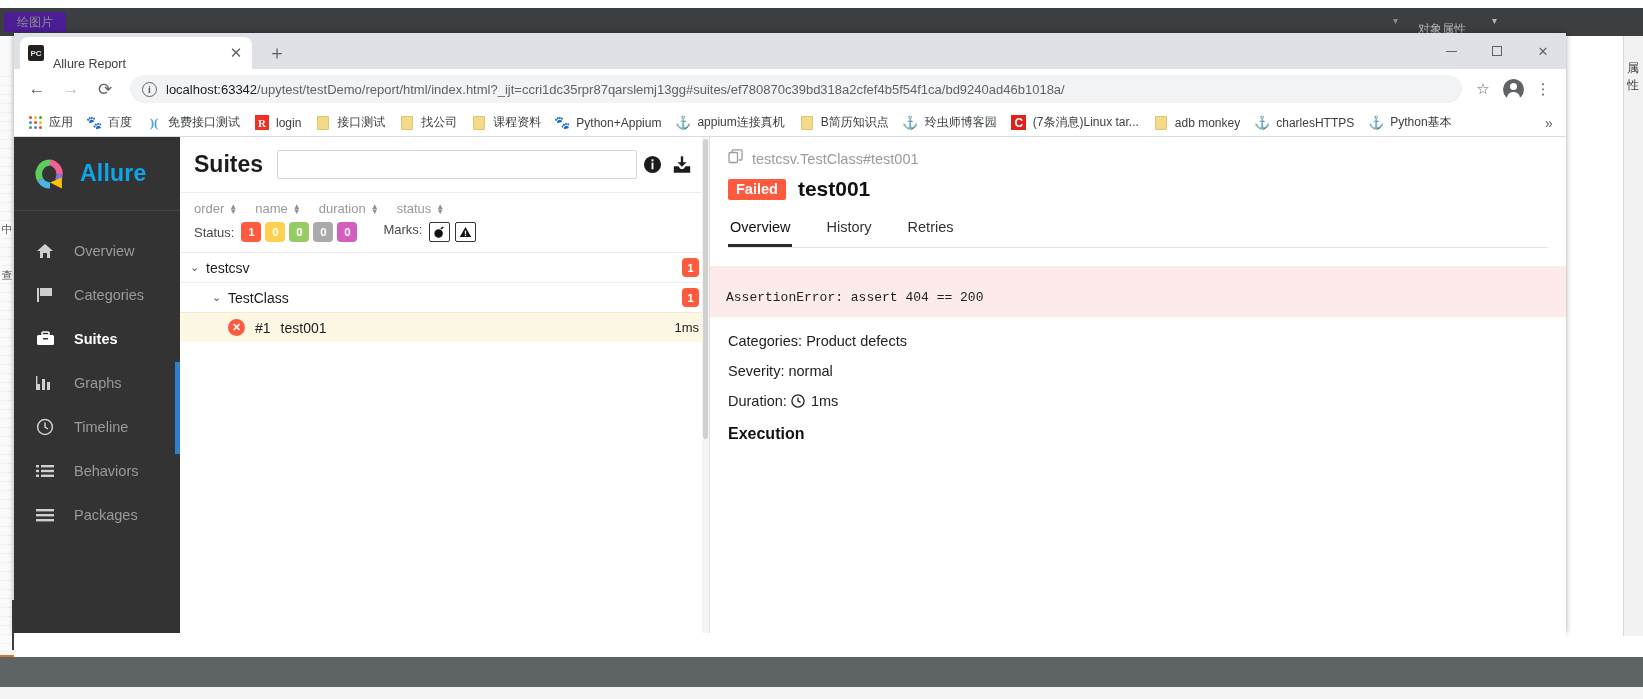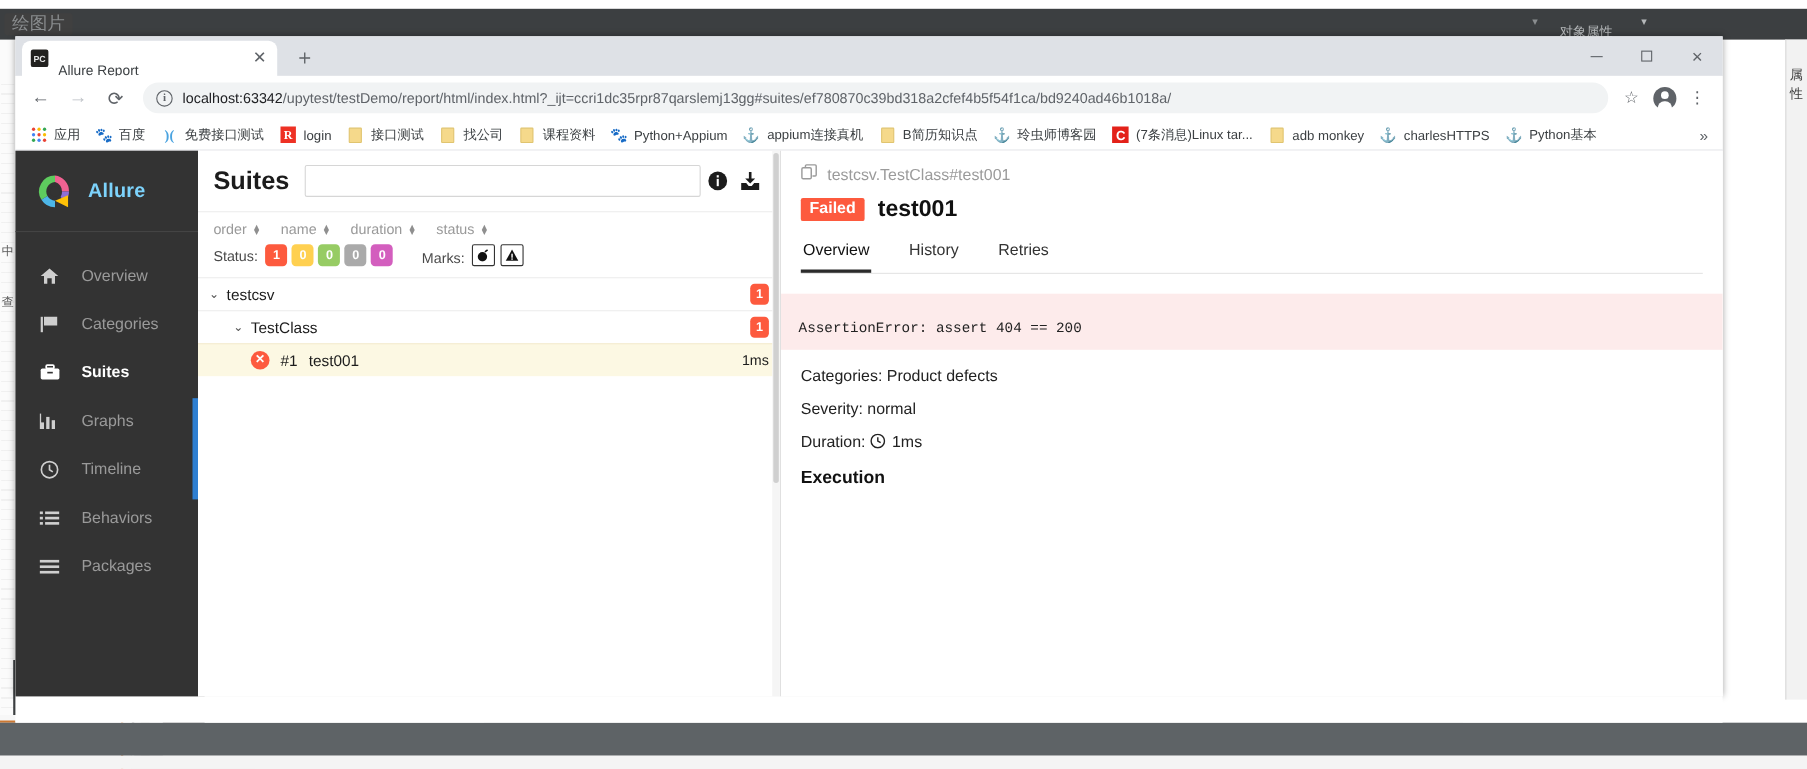--- a/index.html
+++ b/index.html
@@ -11,22 +11,22 @@
   }
 
   
   #desktop { position: absolute; inset: 0; background: #ffffff; }
   .ide-topbar {
     position: absolute; left: 0; top: 8px; width: 1643px; height: 28px;
     background: #3c3f41;
   }
   .ide-tag {
     position: absolute; left: 4px; top: 12px; width: 62px; height: 20px;
-    background: #404040; border-radius: 3px;
-    color: #8a8d8f; font-size: 16px; line-height: 20px; text-align: center;
+    background: #4c1d95; border-radius: 3px;
+    color: #8a8d8f; font-size: 12px; line-height: 20px; text-align: center;
     overflow: hidden; white-space: nowrap;
   }
   .ide-obj-label {
     position: absolute; left: 1418px; top: 16px;
     color: #b5b8ba; font-size: 12px; line-height: 26px;
   }
   .ide-obj-caret { position:absolute; left: 1393px; top: 8px; color:#8a8d8f; font-size:10px; line-height:26px;}
   .ide-obj-caret2 { position:absolute; left: 1492px; top: 8px; color:#b5b8ba; font-size:10px; line-height:26px;}
   .ide-right-strip {
     position: absolute; right: 0; top: 36px; width: 20px; height: 600px;
@@ -206,21 +206,21 @@
     height: 496px; background: #ffffff;
   }
   .side {
     width: 166px; flex: 0 0 auto; background: #333333; position: relative;
   }
   .side-brand {
     height: 74px; display: flex; align-items: center; padding-left: 19px;
     border-bottom: 1px solid #444444;
   }
   .brand-mark { width: 34px; height: 34px; flex: 0 0 auto; margin-right: 13px; }
-  .brand-text { color: #7dd3fc; font-size: 18px; font-weight: bold; letter-spacing: .2px; }
+  .brand-text { color: #0ea5e9; font-size: 23px; font-weight: bold; letter-spacing: .2px; }
   .side-nav { padding-top: 18px; }
   .side-item {
     height: 44px; display: flex; align-items: center; padding-left: 22px;
     color: #9a9a9a; font-size: 14.5px; position: relative;
   }
   .side-item.active { color: #ffffff; font-weight: bold; }
   .side-item .si-ico {
     width: 22px; flex: 0 0 auto; margin-right: 16px;
     display: flex; align-items: center; color: #cfcfcf;
   }
@@ -254,21 +254,21 @@
   .sort-label { font-size: 13px; color: #999999; margin-right: 5px; }
   .sort-arrows { display: flex; flex-direction: column; line-height: 5px; color: #8f8f8f; }
   .sort-arrows span { font-size: 8px; }
   .filter-row { display: flex; align-items: center; }
   .f-label { font-size: 13px; color: #4a4a4a; margin-right: 7px; }
   .status-chip {
     width: 20px; height: 20px; border-radius: 4px; margin-right: 4px;
     color: #ffffff; font-size: 11.5px; font-weight: bold;
     display: flex; align-items: center; justify-content: center;
   }
-  .marks-wrap { display: flex; align-items: flex-end; margin-left: 22px; }
+  .marks-wrap { display: flex; align-items: flex-start; margin-left: 22px; }
   .mark-btn {
     width: 21px; height: 20px; border: 1.5px solid #333; border-radius: 2px;
     margin-right: 5px; display:flex; align-items:center; justify-content:center;
     font-size: 12px; color: #111; background:#fff;
   }
 
   .tree-rows { margin-top: 4px; }
   .trow {
     height: 30px; display: flex; align-items: center;
     border-top: 1px solid #ededed; padding-right: 10px; position: relative;

